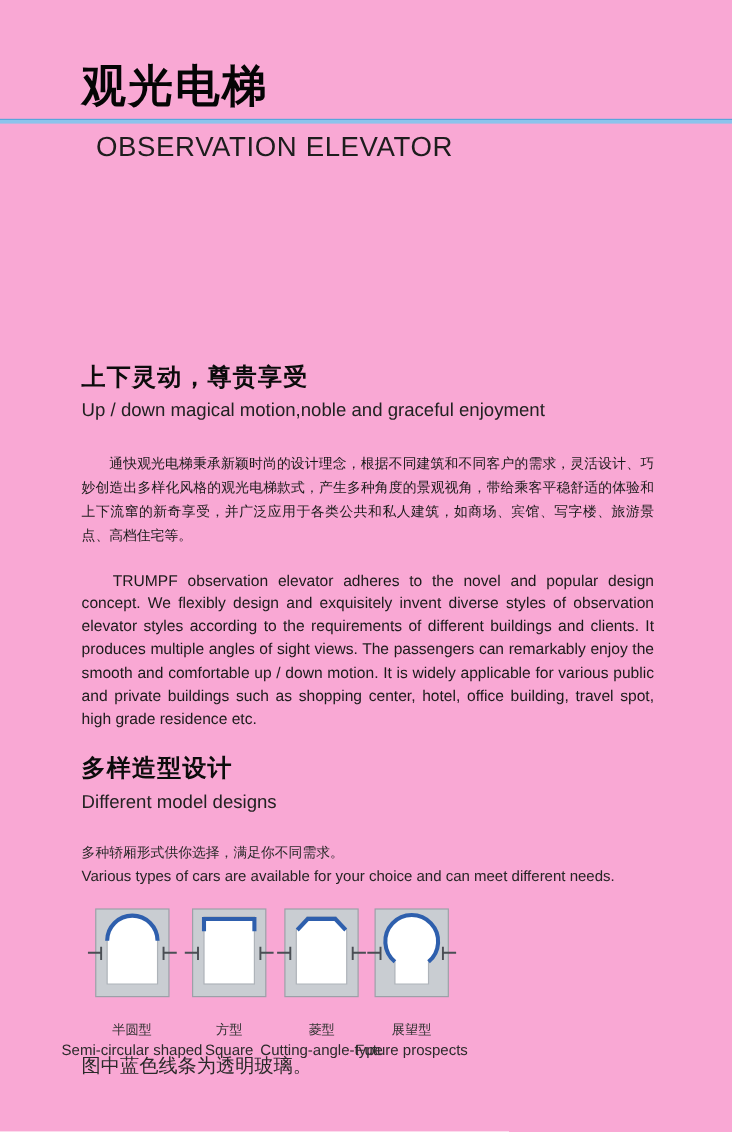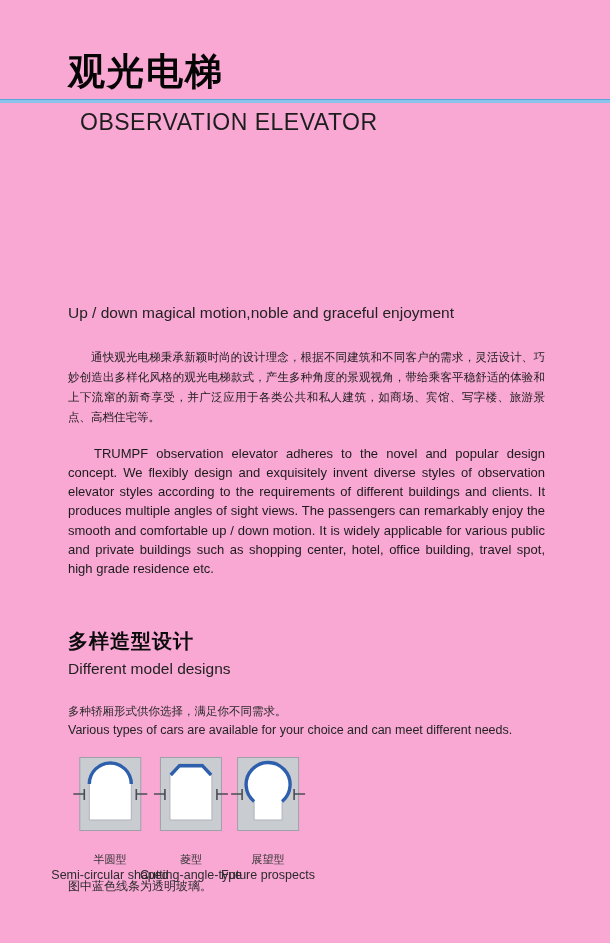--- a/index.html
+++ b/index.html
@@ -135,41 +135,43 @@
     line-height:1.2;
     white-space:nowrap;
   }
   
   .note{
     position:absolute;
     left:68px; top:878px;
     width:477px;
   }
   .note-zh{
-    font-size:12px;
+    font-size:16px;
     color:#2a2a2a;
     line-height:1.4;
     margin-bottom:4px;
+    font-family:Liberation Mono, monospace;
   }
   .note-en{
     font-size:12.5px;
     color:#242424;
     line-height:1.4;
   }
 </style>
 </head>
 <body>
 
 <div class="page">
 
   <h1 class="title-zh">观光电梯</h1>
   <div class="header-rule"></div>
   <h2 class="title-en">OBSERVATION ELEVATOR</h2>
 
   <section class="section sec-motion">
+    <h3 class="sec-heading-zh">上下灵动，尊贵享受</h3>
     <p class="sec-heading-en">Up / down magical motion,noble and graceful enjoyment</p>
     <p class="body-zh">通快观光电梯秉承新颖时尚的设计理念，根据不同建筑和不同客户的需求，灵活设计、巧妙创造出多样化风格的观光电梯款式，产生多种角度的景观视角，带给乘客平稳舒适的体验和上下流窜的新奇享受，并广泛应用于各类公共和私人建筑，如商场、宾馆、写字楼、旅游景点、高档住宅等。</p>
     <p class="body-en">TRUMPF observation elevator adheres to the novel and popular design concept.  We flexibly design and exquisitely invent diverse styles of observation elevator styles according to the requirements of different buildings and clients.  It produces multiple angles of sight views.  The passengers can remarkably enjoy the smooth and comfortable up / down motion.  It is widely applicable for various public and private buildings such as shopping center, hotel, office building, travel spot, high grade residence etc.</p>
   </section>
 
   <section class="section sec-models">
     <h3 class="sec-heading-zh">多样造型设计</h3>
     <p class="sec-heading-en">Different model designs</p>
     <p class="intro-zh">多种轿厢形式供你选择，满足你不同需求。</p>
     <p class="intro-en">Various types of cars are available for your choice and can meet different needs.</p>
@@ -183,20 +185,32 @@
         <path class="cab" d="M10 63 V27 A21 21 0 0 1 52 27 V63 Z"></path>
         <path class="glass" d="M10 27 A21 21 0 0 1 52 27"></path>
         <path class="tick" d="M-6 37 H5 M5 32 V43 M57 32 V43 M57 37 H68"></path>
       </svg>
       <figcaption>
         <span class="cap-zh">半圆型</span>
         <span class="cap-en">Semi-circular shaped</span>
       </figcaption>
     </figure>
 
+    <figure class="model">
+      <svg width="76" height="74" viewBox="-7 0 76 74">
+        <rect class="blk" x="0.5" y="0.5" width="61" height="73"></rect>
+        <rect class="cab" x="10" y="7" width="42" height="56"></rect>
+        <path class="glass" d="M10 19 V8.8 H52 V19"></path>
+        <path class="tick" d="M-6 37 H5 M5 32 V43 M57 32 V43 M57 37 H68"></path>
+      </svg>
+      <figcaption>
+        <span class="cap-zh">方型</span>
+        <span class="cap-en">Square</span>
+      </figcaption>
+    </figure>
 
     <figure class="model">
       <svg width="76" height="74" viewBox="-7 0 76 74">
         <rect class="blk" x="0.5" y="0.5" width="61" height="73"></rect>
         <path class="cab" d="M10 63 V18 L19 7 H43 L52 18 V63 Z"></path>
         <path class="glass" d="M10.8 18 L19.6 8.7 H42.4 L51.2 18"></path>
         <path class="tick" d="M-6 37 H5 M5 32 V43 M57 32 V43 M57 37 H68"></path>
       </svg>
       <figcaption>
         <span class="cap-zh">菱型</span>

